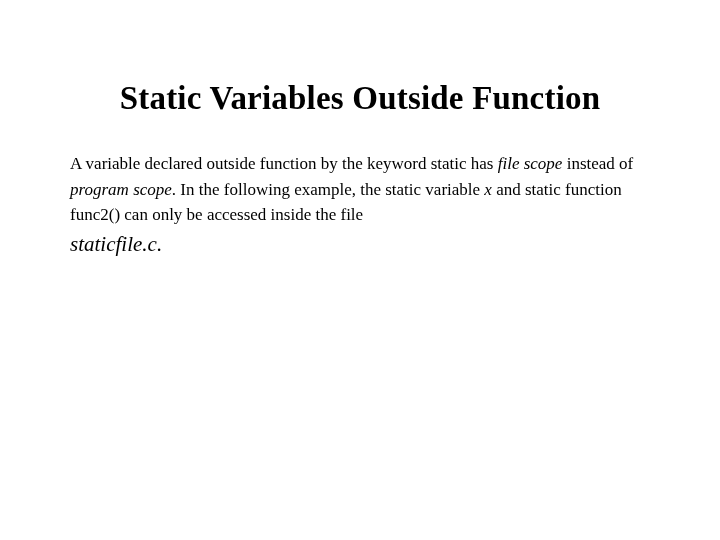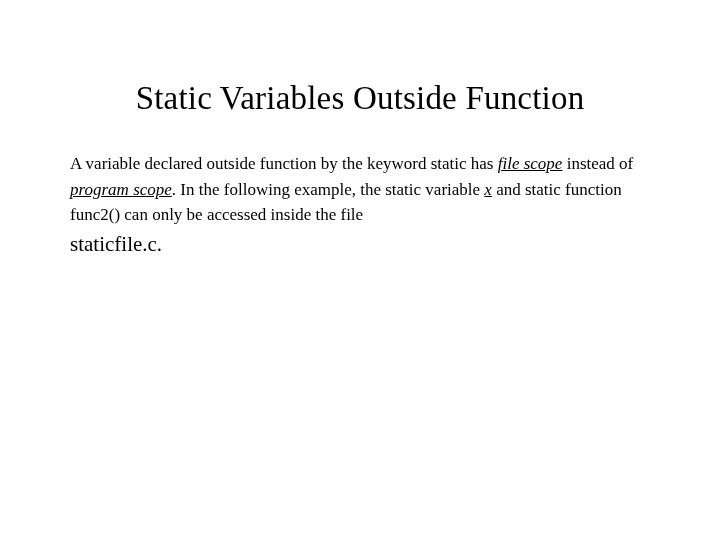--- a/index.html
+++ b/index.html
@@ -10,32 +10,33 @@
     background: #ffffff;
     font-family: "Times New Roman", Times, serif;
     color: #000;
   }
   .slide {
     box-sizing: border-box;
     padding: 70px 70px 0 70px;
   }
   .title {
     font-size: 33px;
-    font-weight: normal;
+    font-weight: bold;
     text-align: center;
     margin: 10px 0 34px 0;
     letter-spacing: 0.2px;
   }
   .body {
     font-size: 17px;
     line-height: 1.5;
   }
   .body .b { font-weight: normal; }
-  .body .i { font-style: italic; text-decoration: underline; }
+  .body .i { font-style: italic; }
   .filename {
+    font-style: italic;
     font-size: 21px;
     margin-top: 4px;
   }
 </style>
 </head>
 <body>
 
 <div class="slide">
   <div class="title">Static Variables Outside Function</div>
 

